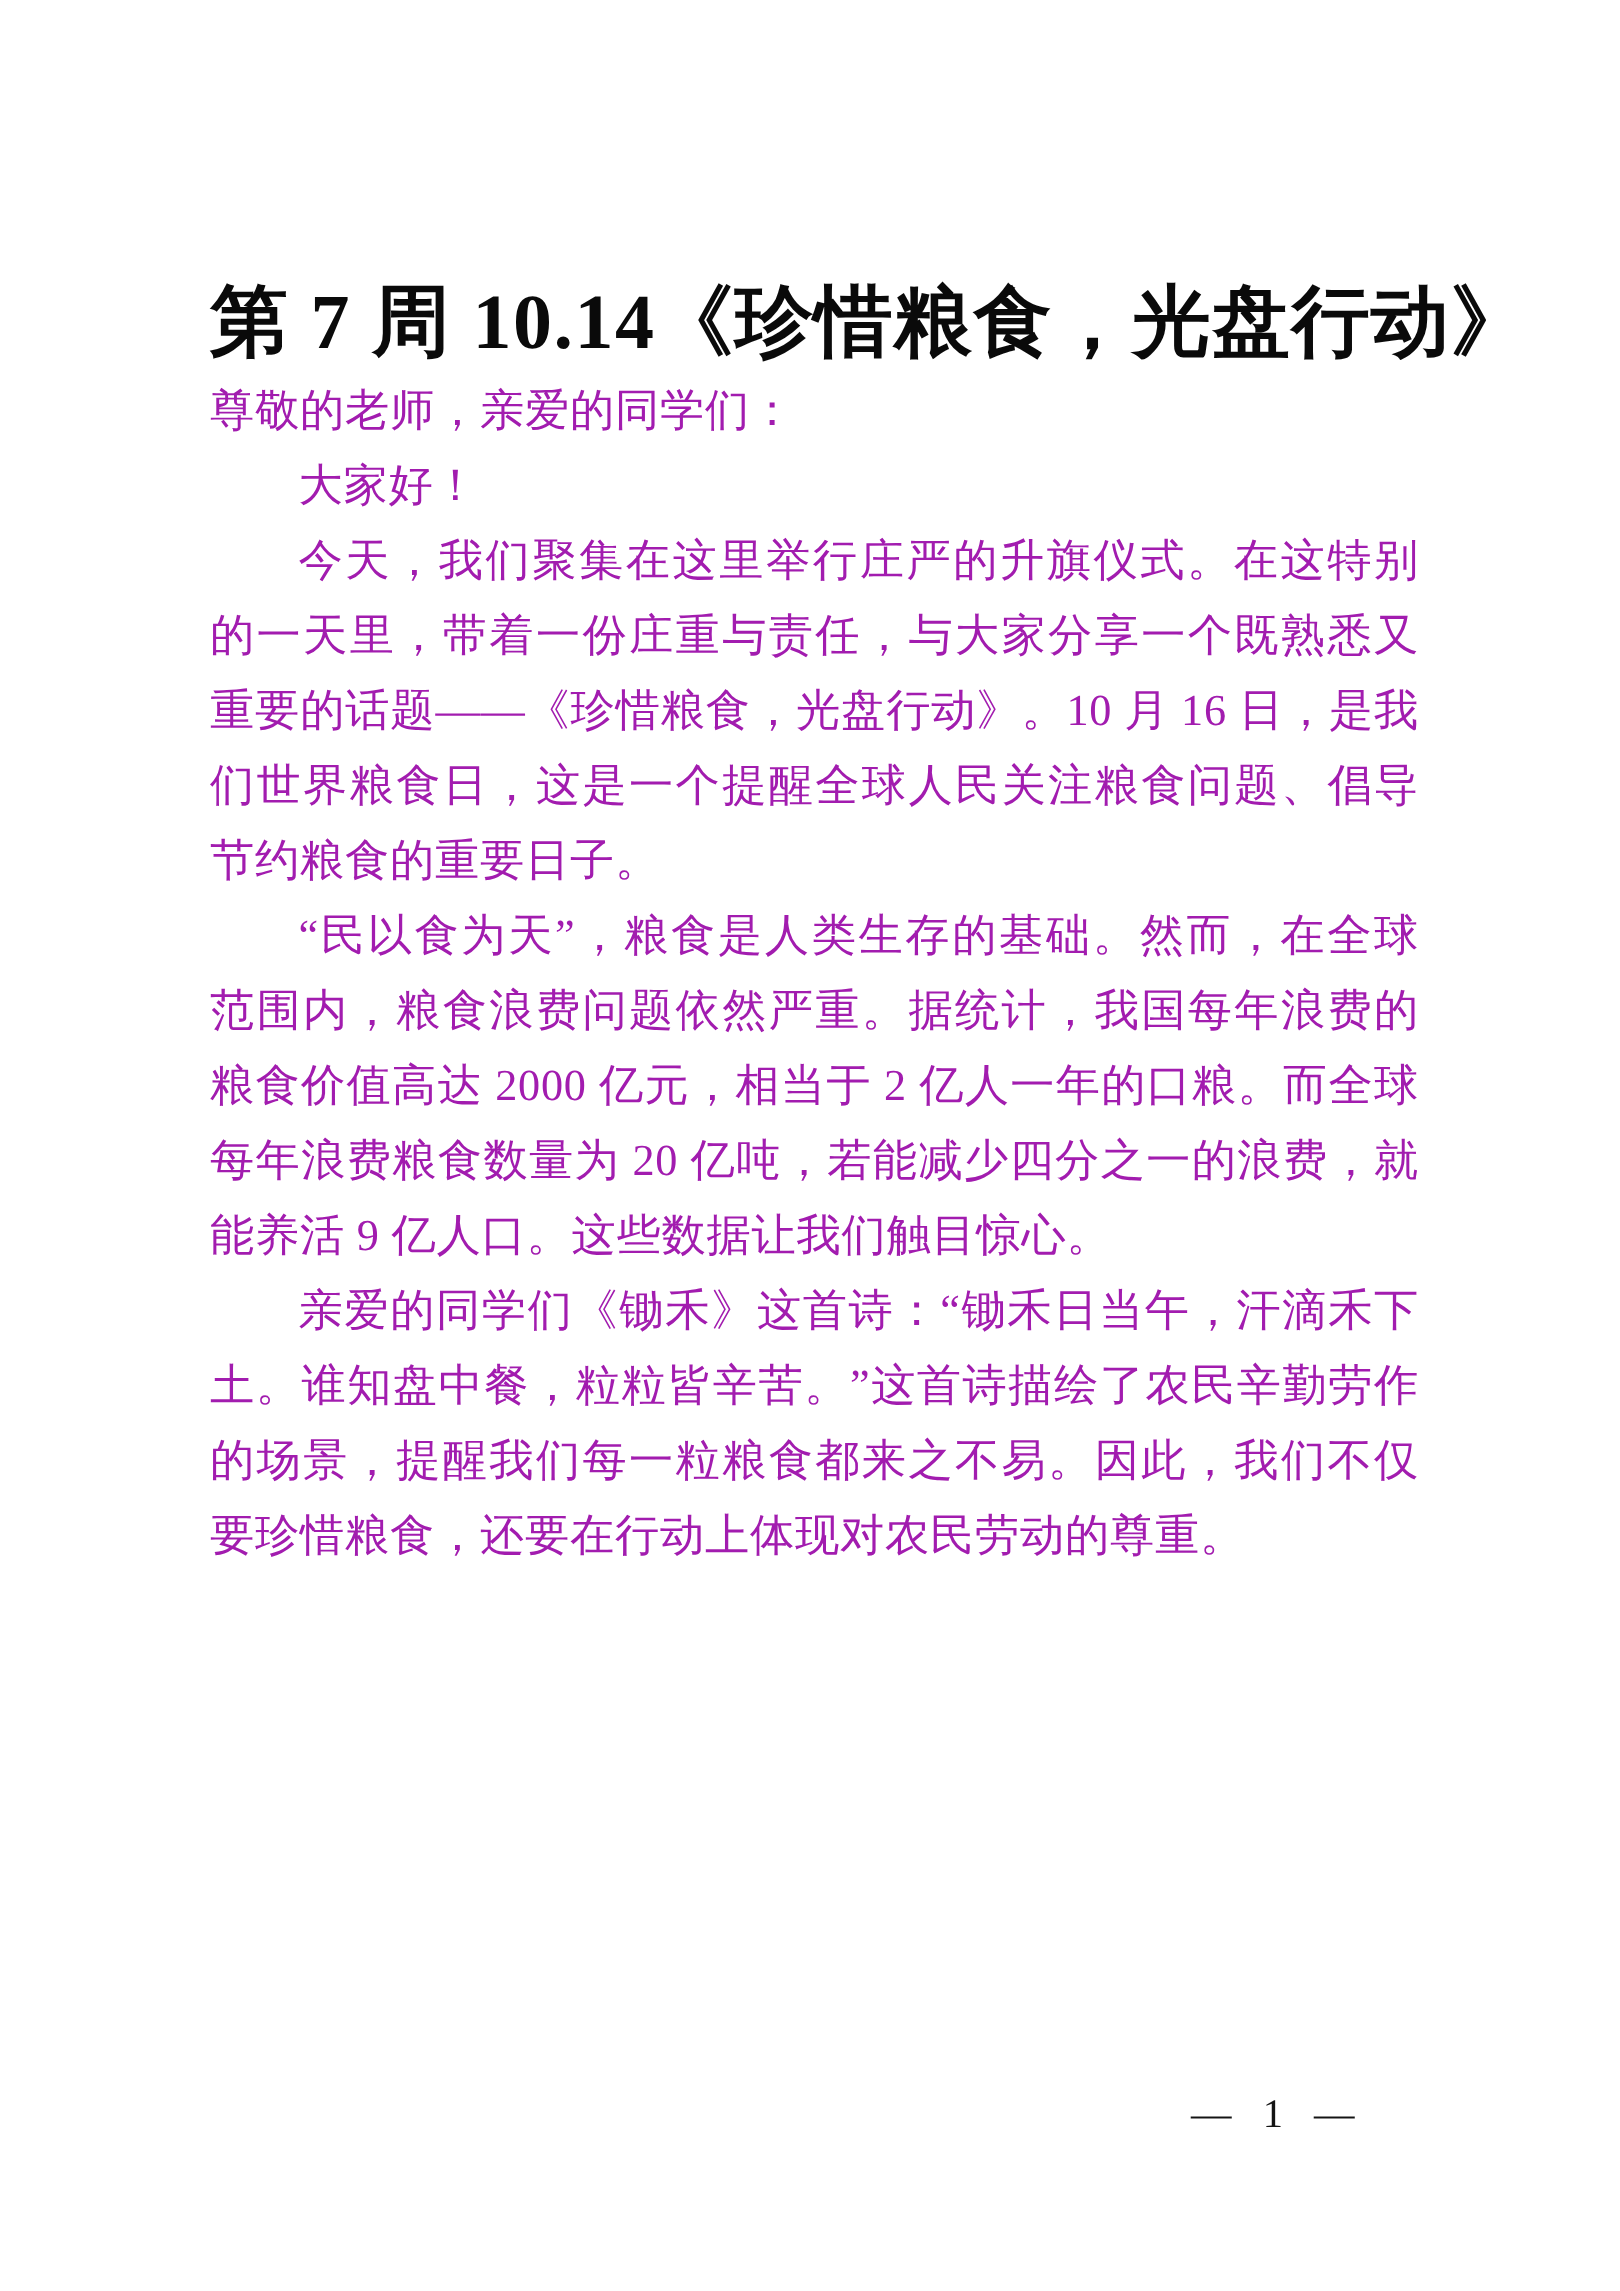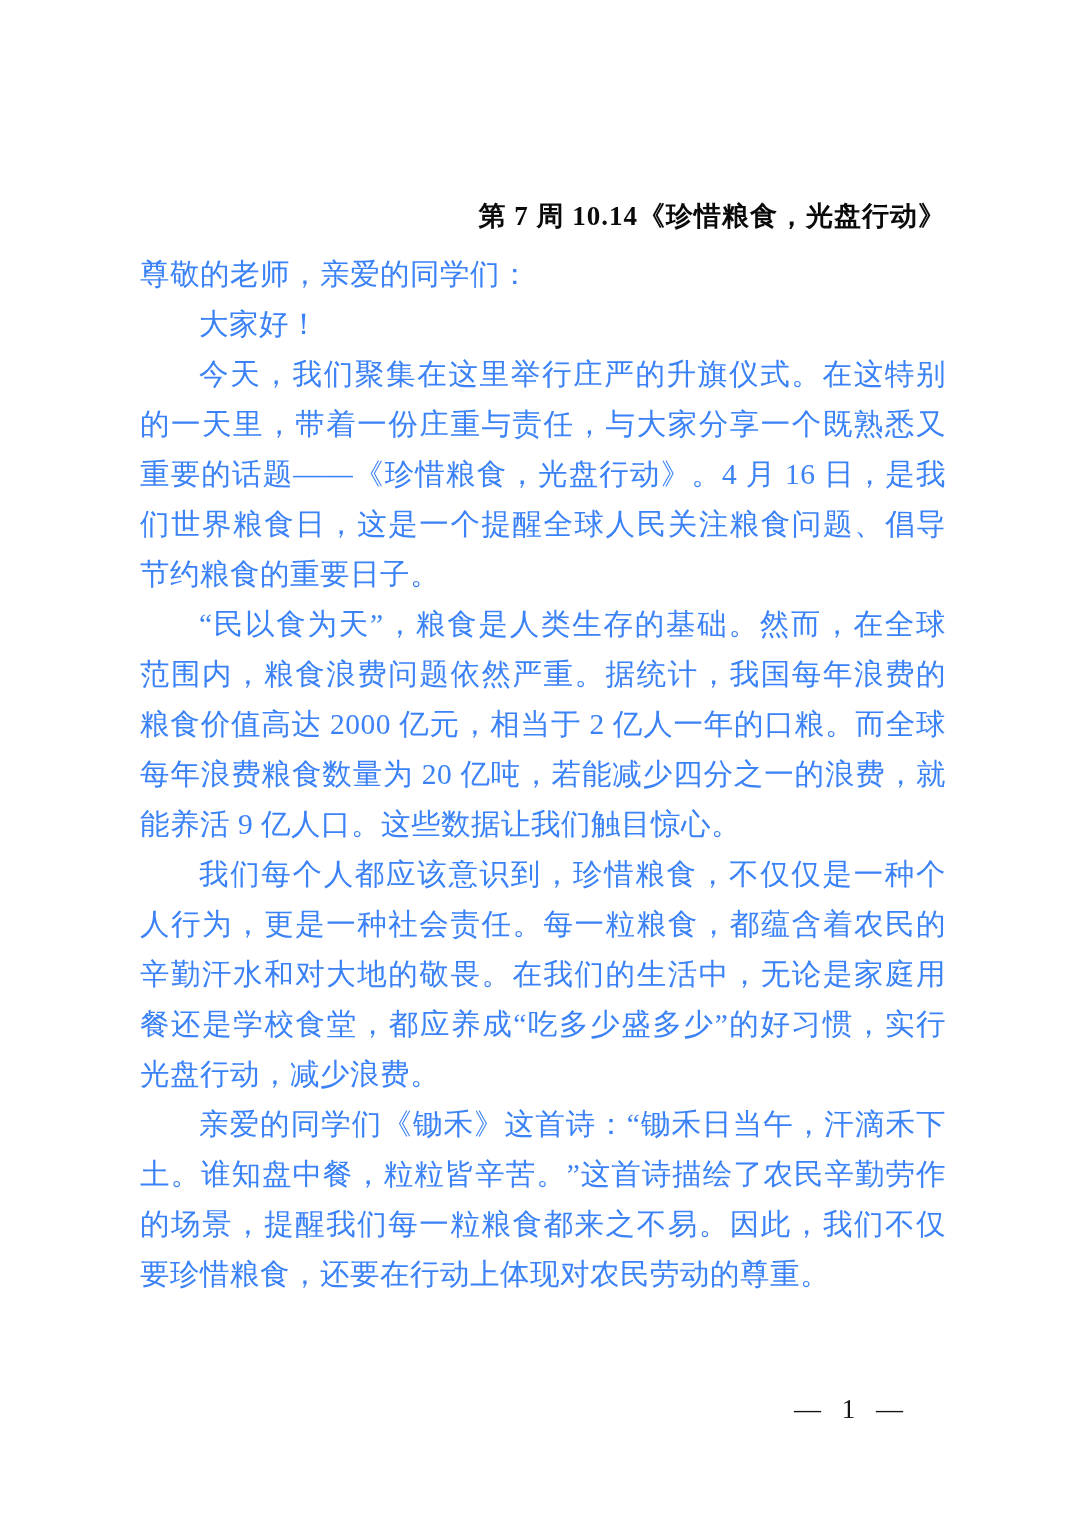--- a/index.html
+++ b/index.html
@@ -16,37 +16,37 @@
   }
 
   .content {
     position: absolute;
     left: 140px;
     top: 185px;
     width: 806px;
   }
 
   .doc-title {
-    font-size: 27px;
+    font-size: 52px;
     line-height: 62px;
     font-weight: bold;
     text-align: right;
     white-space: nowrap;
     letter-spacing: 1px;
     margin-bottom: 2px;
     color: #0a0a0a;
   }
 
   .body-text p {
     font-size: 29.5px;
     line-height: 50px;
     text-align: justify;
     text-justify: inter-ideograph;
     letter-spacing: 0.5px;
-    color: #3b82f6;
+    color: #a21caf;
   }
 
   .body-text p.indent {
     text-indent: 2em;
   }
 
   .page-footer {
     position: absolute;
     top: 1394px;
     right: 170px;
@@ -62,25 +62,24 @@
 <div class="page">
   <div class="content">
 
     <h1 class="doc-title">第 7 周 10.14《珍惜粮食，光盘行动》</h1>
 
     <div class="body-text">
       <p>尊敬的老师，亲爱的同学们：</p>
 
       <p class="indent">大家好！</p>
 
-      <p class="indent">今天，我们聚集在这里举行庄严的升旗仪式。在这特别的一天里，带着一份庄重与责任，与大家分享一个既熟悉又重要的话题——《珍惜粮食，光盘行动》。4 月 16 日，是我们世界粮食日，这是一个提醒全球人民关注粮食问题、倡导节约粮食的重要日子。</p>
+      <p class="indent">今天，我们聚集在这里举行庄严的升旗仪式。在这特别的一天里，带着一份庄重与责任，与大家分享一个既熟悉又重要的话题——《珍惜粮食，光盘行动》。10 月 16 日，是我们世界粮食日，这是一个提醒全球人民关注粮食问题、倡导节约粮食的重要日子。</p>
 
       <p class="indent">“民以食为天”，粮食是人类生存的基础。然而，在全球范围内，粮食浪费问题依然严重。据统计，我国每年浪费的粮食价值高达 2000 亿元，相当于 2 亿人一年的口粮。而全球每年浪费粮食数量为 20 亿吨，若能减少四分之一的浪费，就能养活 9 亿人口。这些数据让我们触目惊心。</p>
 
-      <p class="indent">我们每个人都应该意识到，珍惜粮食，不仅仅是一种个人行为，更是一种社会责任。每一粒粮食，都蕴含着农民的辛勤汗水和对大地的敬畏。在我们的生活中，无论是家庭用餐还是学校食堂，都应养成“吃多少盛多少”的好习惯，实行光盘行动，减少浪费。</p>
 
       <p class="indent">亲爱的同学们《锄禾》这首诗：“锄禾日当午，汗滴禾下土。谁知盘中餐，粒粒皆辛苦。”这首诗描绘了农民辛勤劳作的场景，提醒我们每一粒粮食都来之不易。因此，我们不仅要珍惜粮食，还要在行动上体现对农民劳动的尊重。</p>
     </div>
 
   </div>
 
   <div class="page-footer">— 1 —</div>
 </div>
 
 </body></html>

